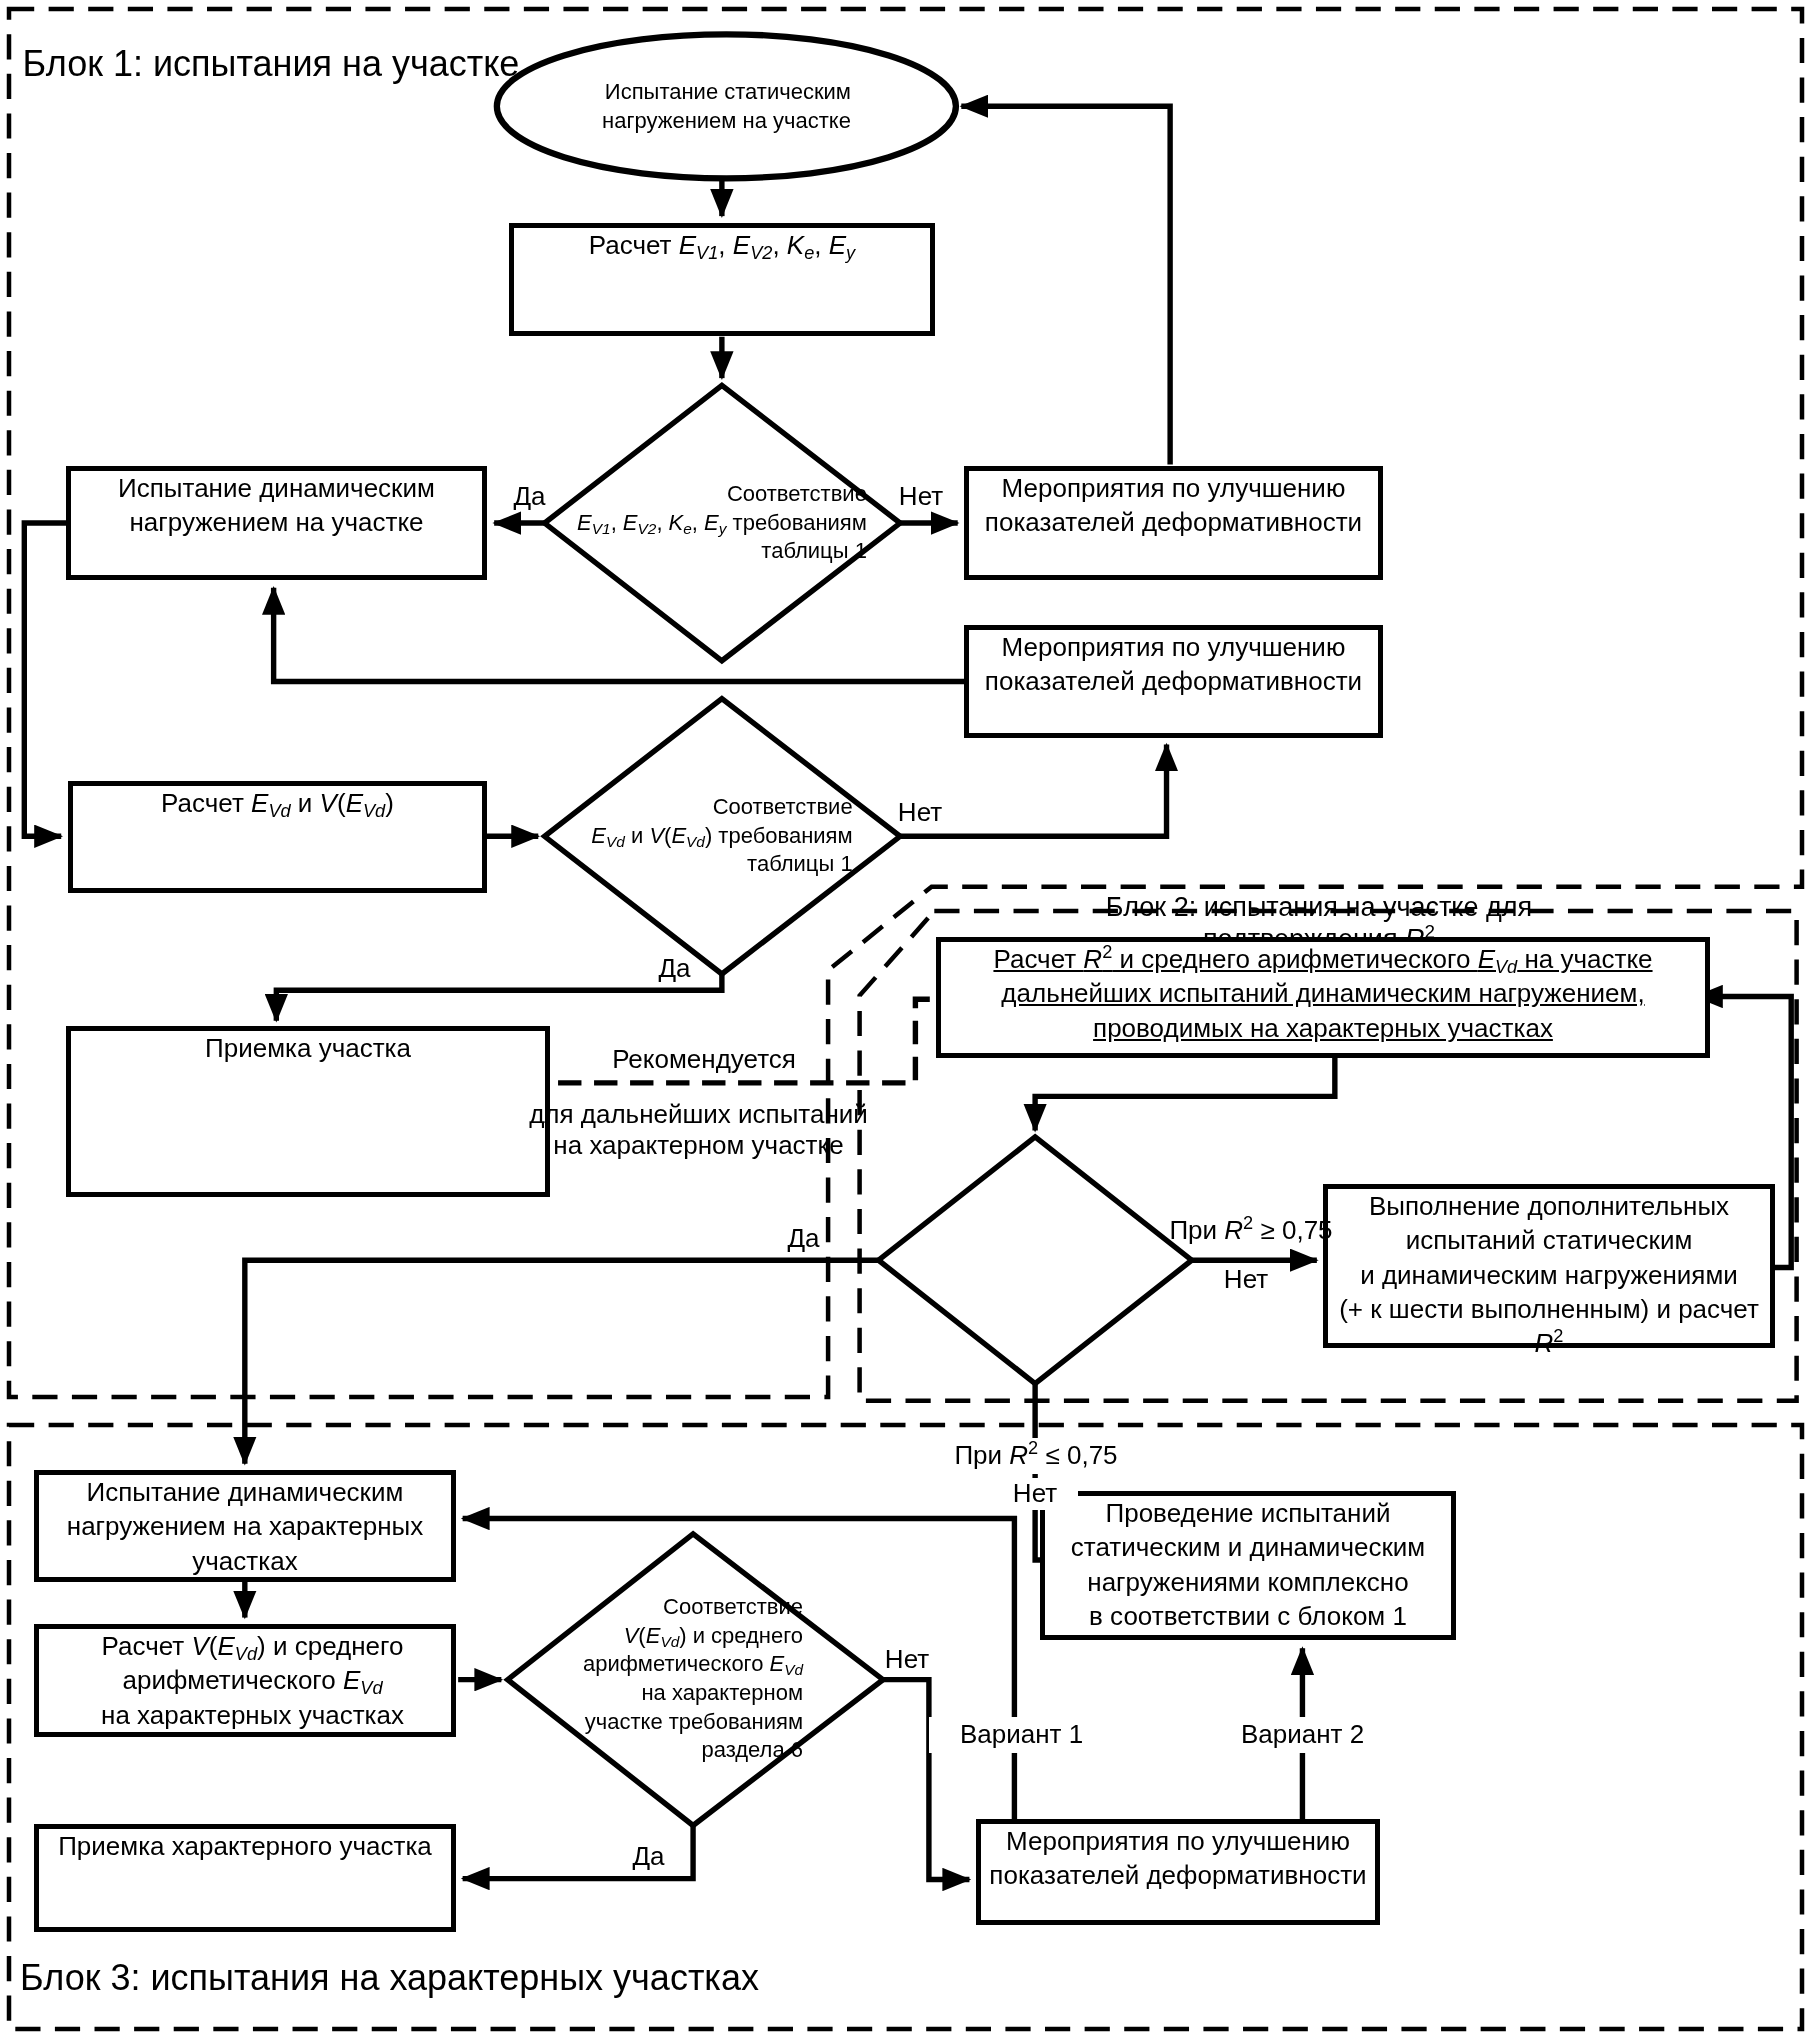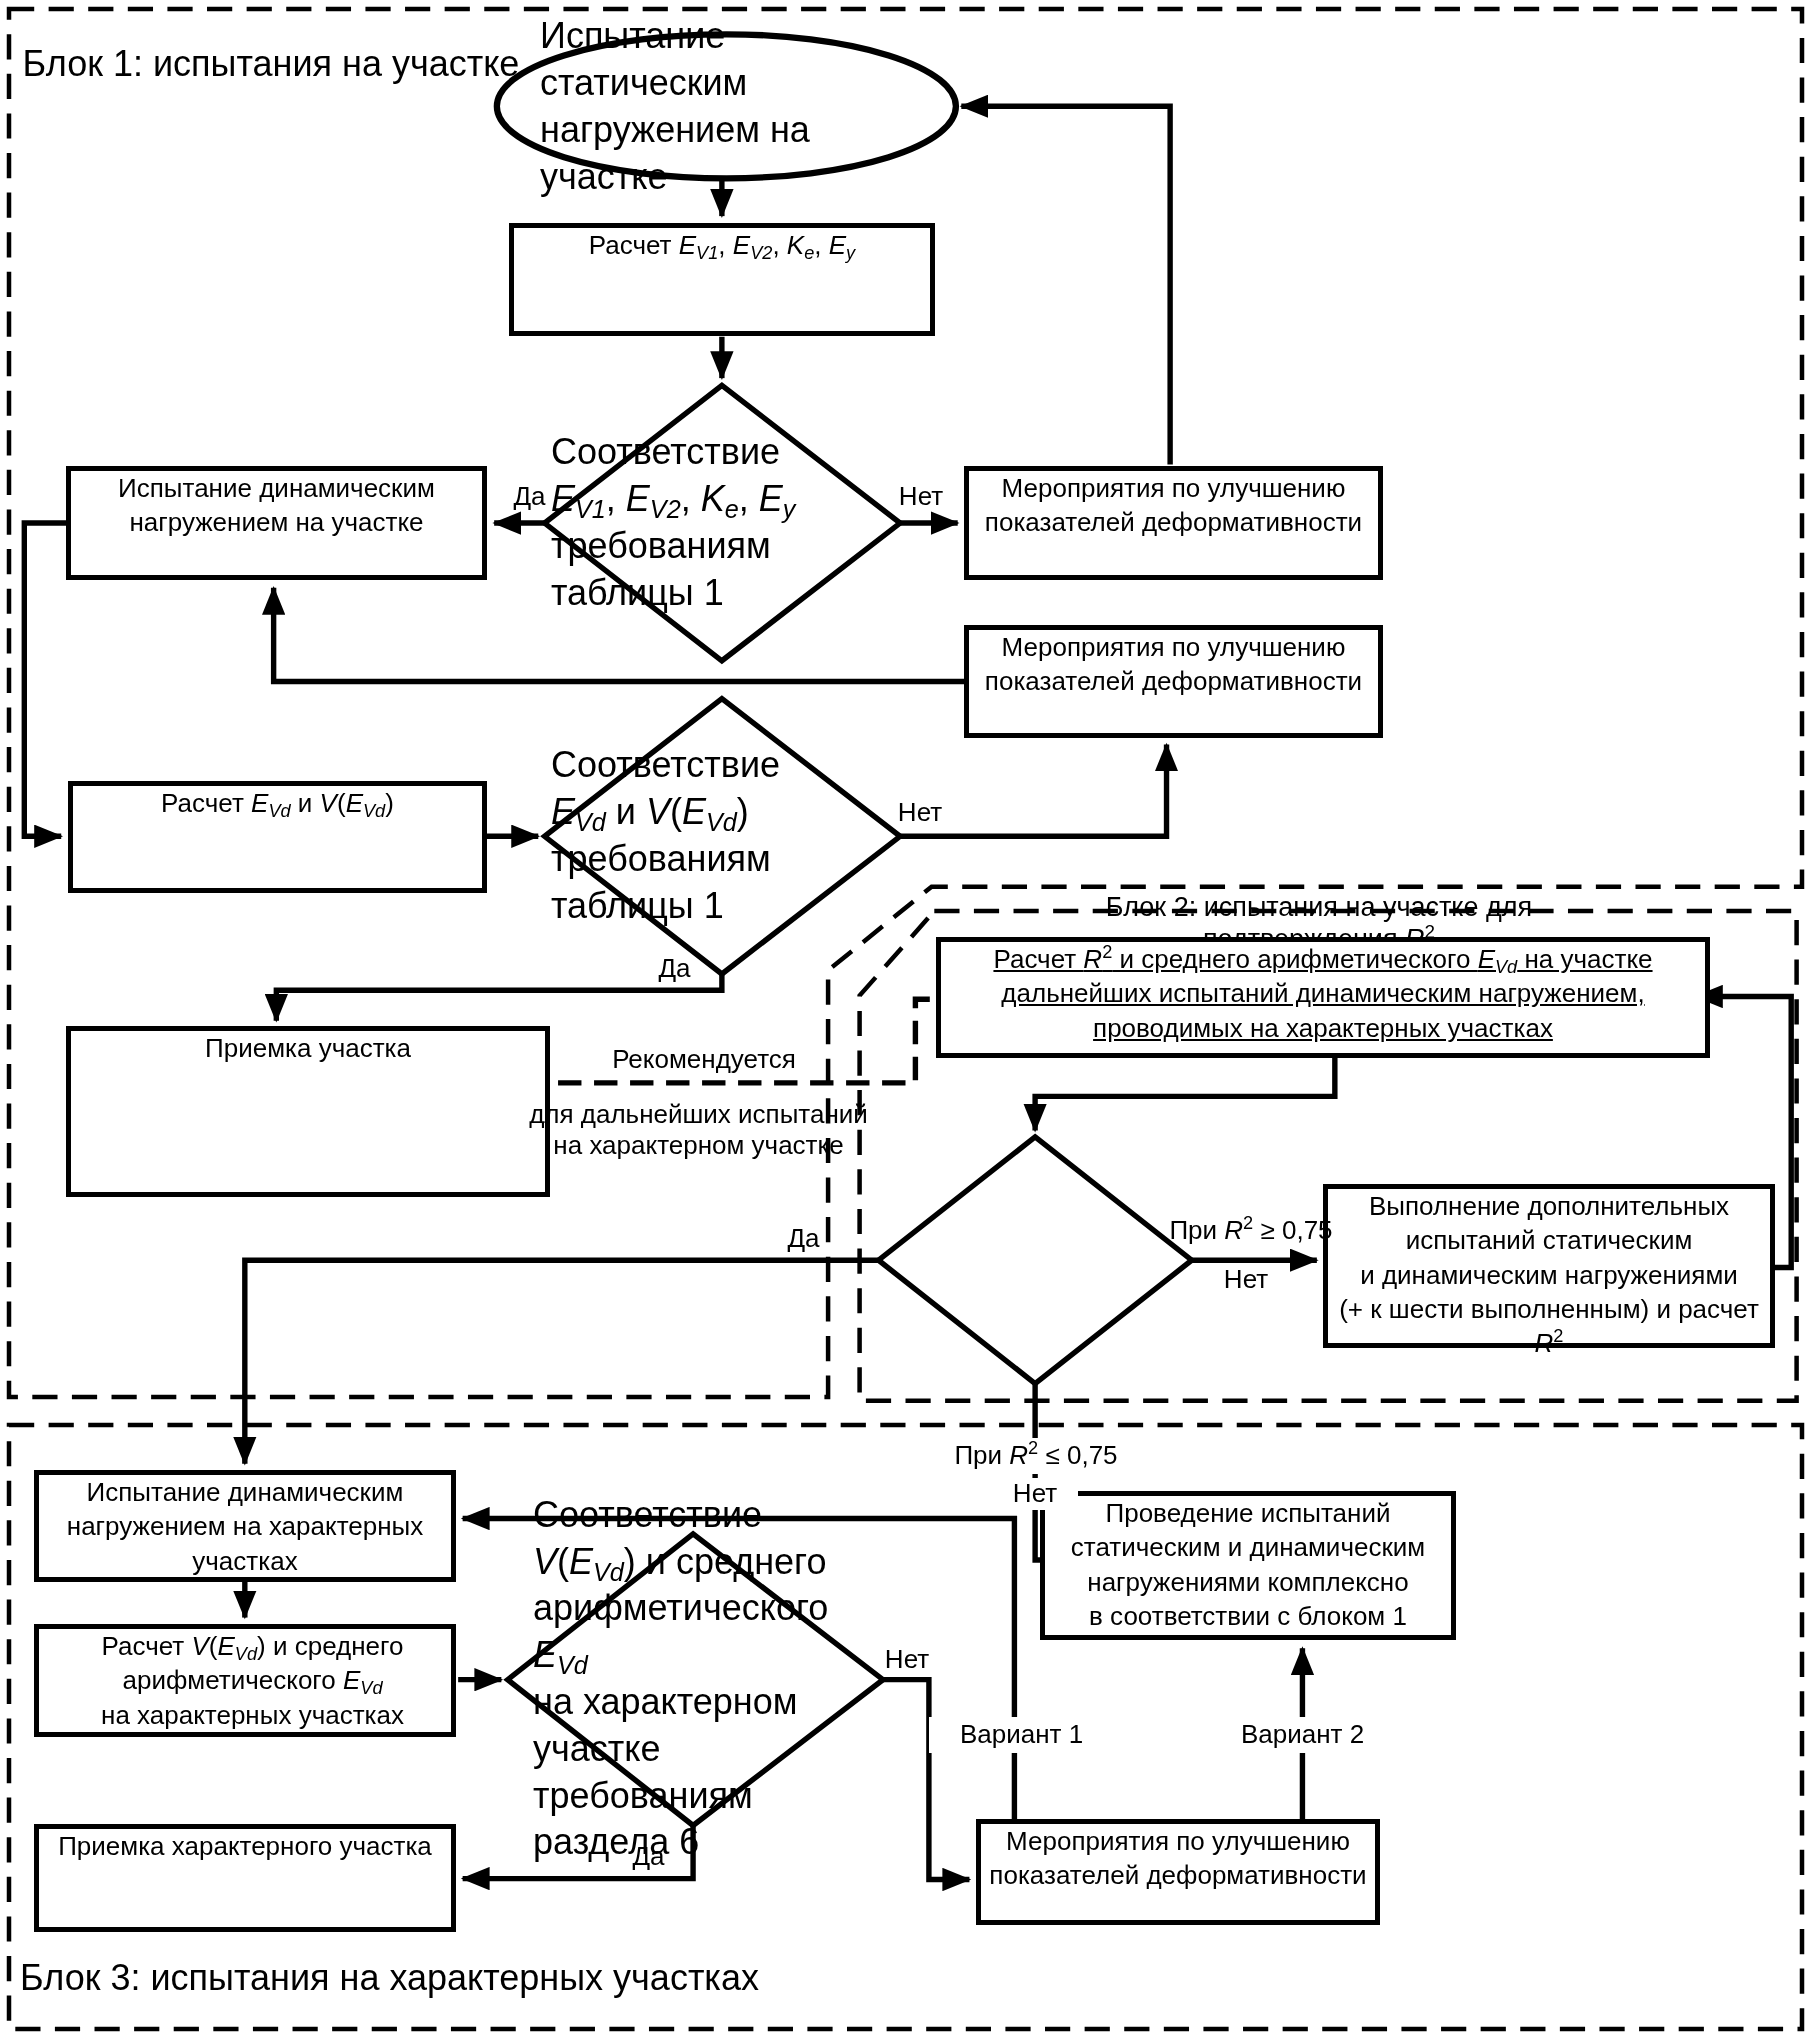--- a/index.html
+++ b/index.html
@@ -9,21 +9,21 @@
     overflow:hidden;
   }
   .layer{position:absolute;left:0;top:0;}
   .box{
     position:absolute;box-sizing:border-box;border:5.4px solid #000;background:#fff;
     display:flex;justify-content:center;text-align:center;
     font-size:26px;line-height:1.32;white-space:pre-line;
   }
   .txt{
     position:absolute;display:flex;align-items:center;justify-content:center;
-    text-align:left;font-size:36px;line-height:1.3;white-space:pre-line;
+    text-align:right;font-size:22px;line-height:1.3;white-space:pre-line;
   }
   .lbl{
     position:absolute;display:flex;align-items:center;justify-content:center;
     text-align:center;font-size:26px;line-height:1.2;white-space:pre-line;
   }
   .lbl.bg{background:#fff;}
   .blklbl{position:absolute;font-size:36px;white-space:pre;text-align:center;}
   .st-i{font-style:italic;}
   .st-sub{font-style:italic;font-size:0.7em;vertical-align:-0.28em;line-height:0;}
   .st-sup{font-size:0.7em;vertical-align:0.55em;line-height:0;}

